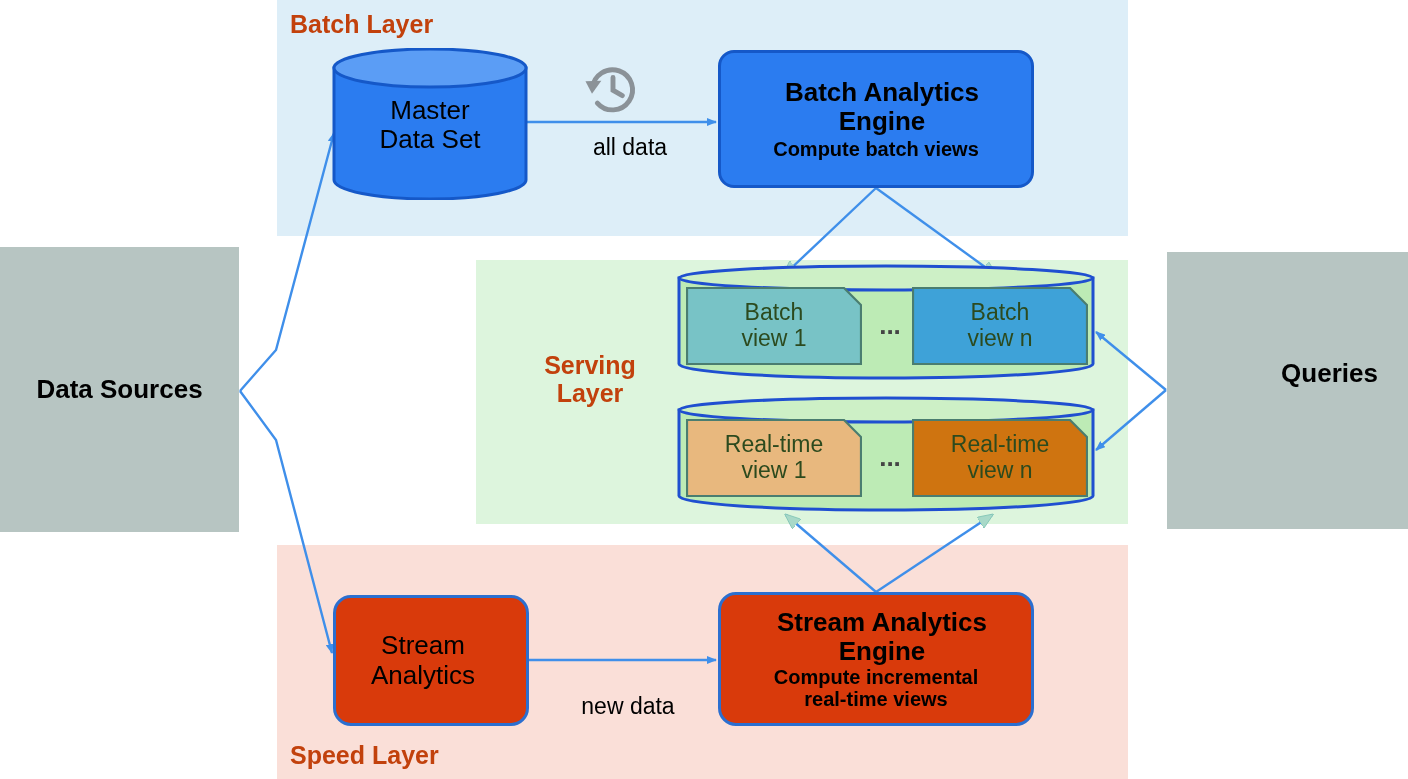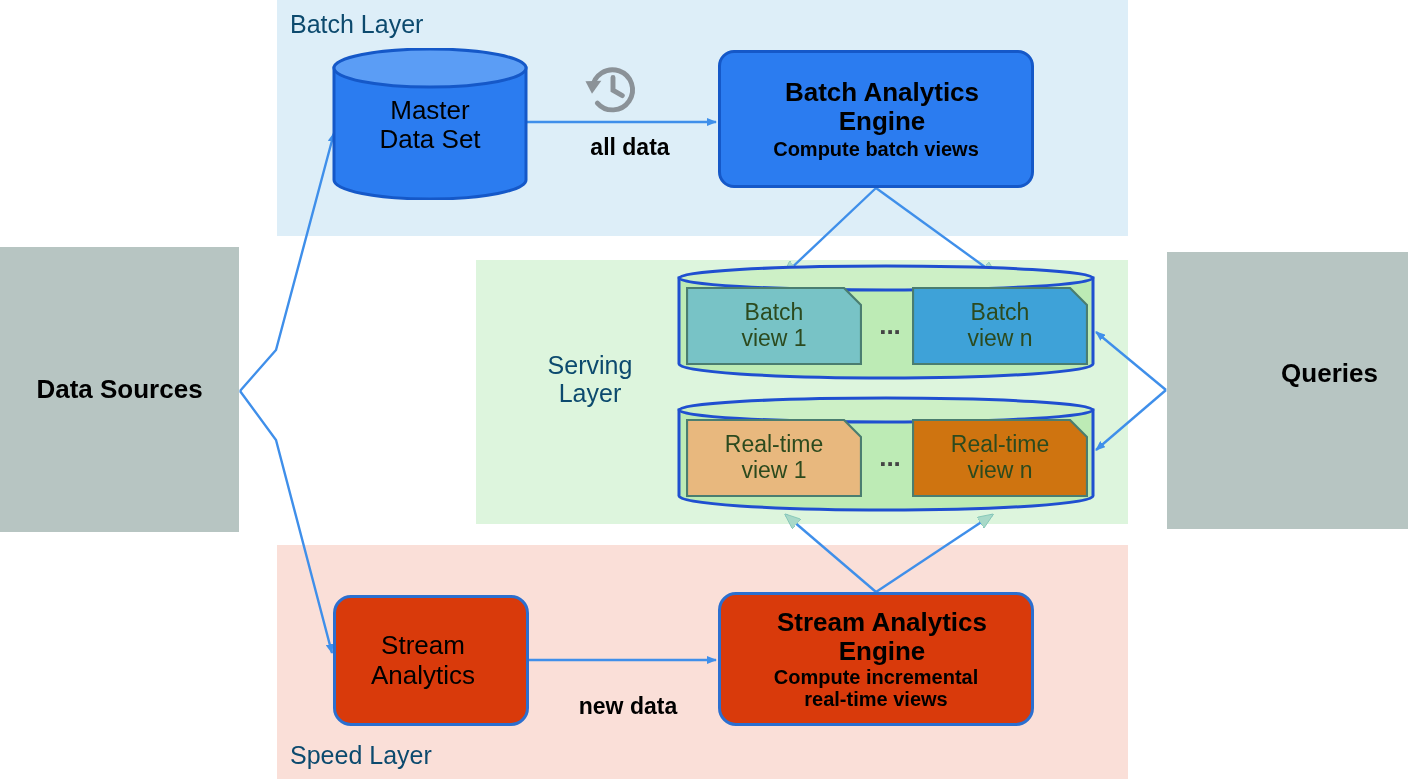--- a/index.html
+++ b/index.html
@@ -4,27 +4,27 @@
 <style>
   html,body{margin:0;padding:0;background:#ffffff;}
   body{width:1408px;height:779px;overflow:hidden;
        font-family:"Liberation Sans",sans-serif;}
   #stage{position:relative;width:1408px;height:779px;background:#fff;}
   .abs{position:absolute;}
   svg.layer{position:absolute;left:0;top:0;width:1408px;height:779px;overflow:visible;}
   .txt{position:absolute;display:flex;align-items:center;justify-content:center;
        text-align:center;color:#000;line-height:1.12;pointer-events:none;}
   .bold{font-weight:bold;}
-  .layerlabel{font-size:25px;font-weight:normal;color:#0c4a6e;}
+  .layerlabel{font-size:25px;font-weight:bold;color:#c2410c;}
   .nodetitle{font-size:26px;font-weight:bold;margin-left:12px;}
   .nodesub{font-size:20px;font-weight:bold;}
   .plain{font-size:26px;font-weight:normal;}
   .viewtxt{font-size:23px;color:#2c4a1e;font-weight:normal;}
   .dots{font-size:26px;font-weight:bold;color:#444;}
-  .edgelabel{font-size:23px;font-weight:bold;color:#000;}
+  .edgelabel{font-size:23px;font-weight:normal;color:#000;}
 </style>
 </head>
 <body>
 
 <div id="stage">
 
   <div class="abs" style="left:277px;top:0px;width:851px;height:236px;background:#ddeef8;"></div>
   <div class="abs" style="left:476px;top:260px;width:652px;height:264px;background:#ddf5dd;"></div>
   <div class="abs" style="left:277px;top:545px;width:851px;height:234px;background:#fadfd8;"></div>
 

